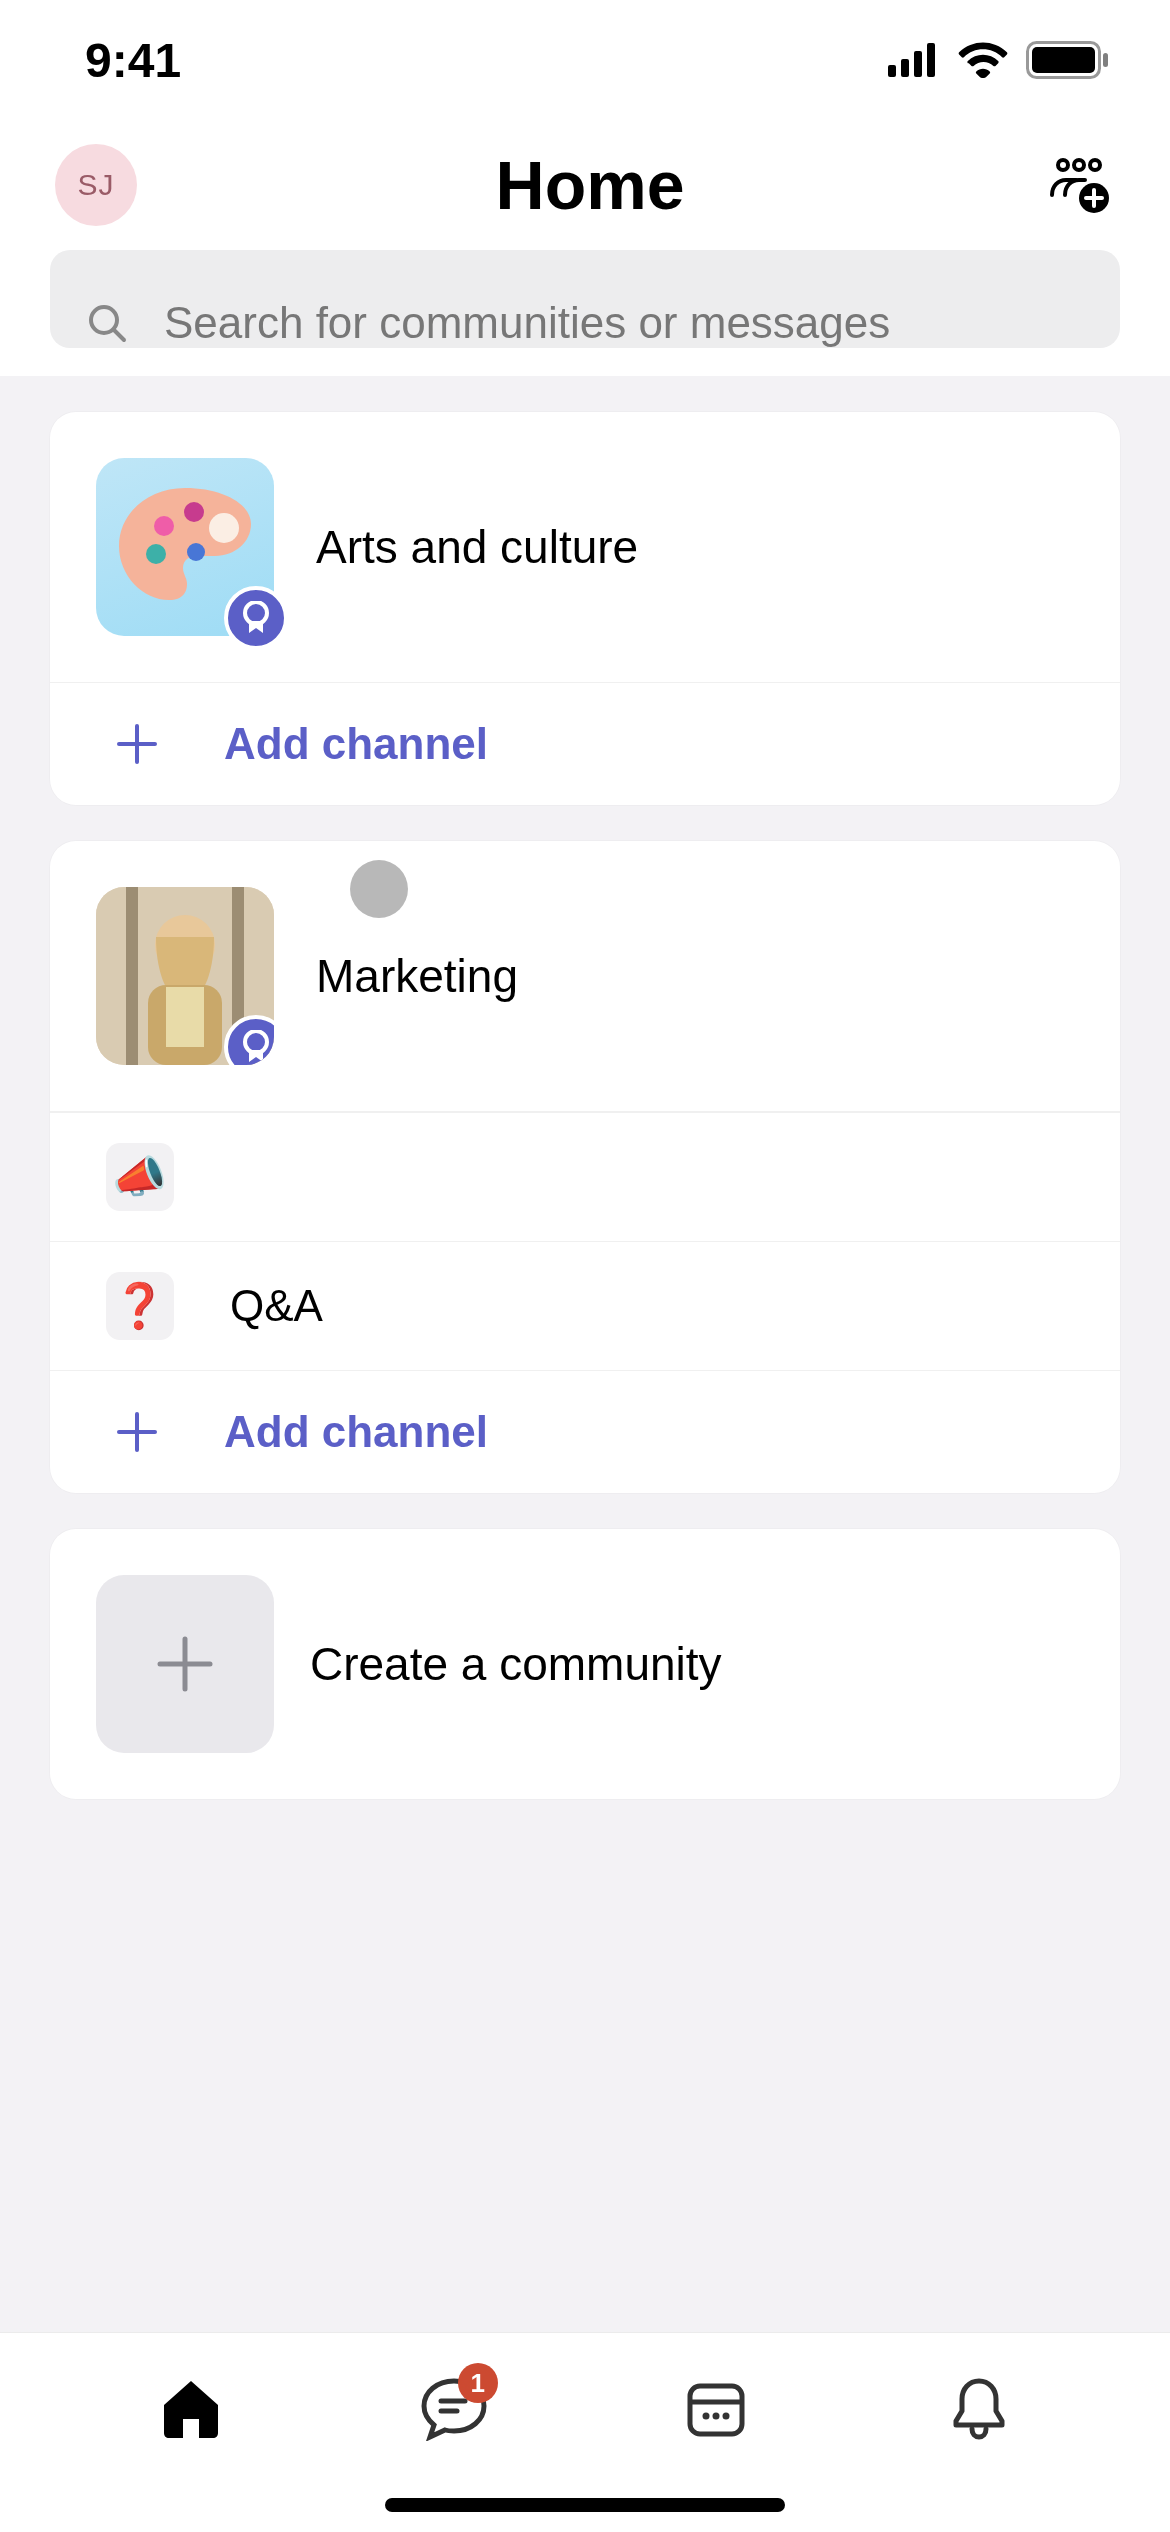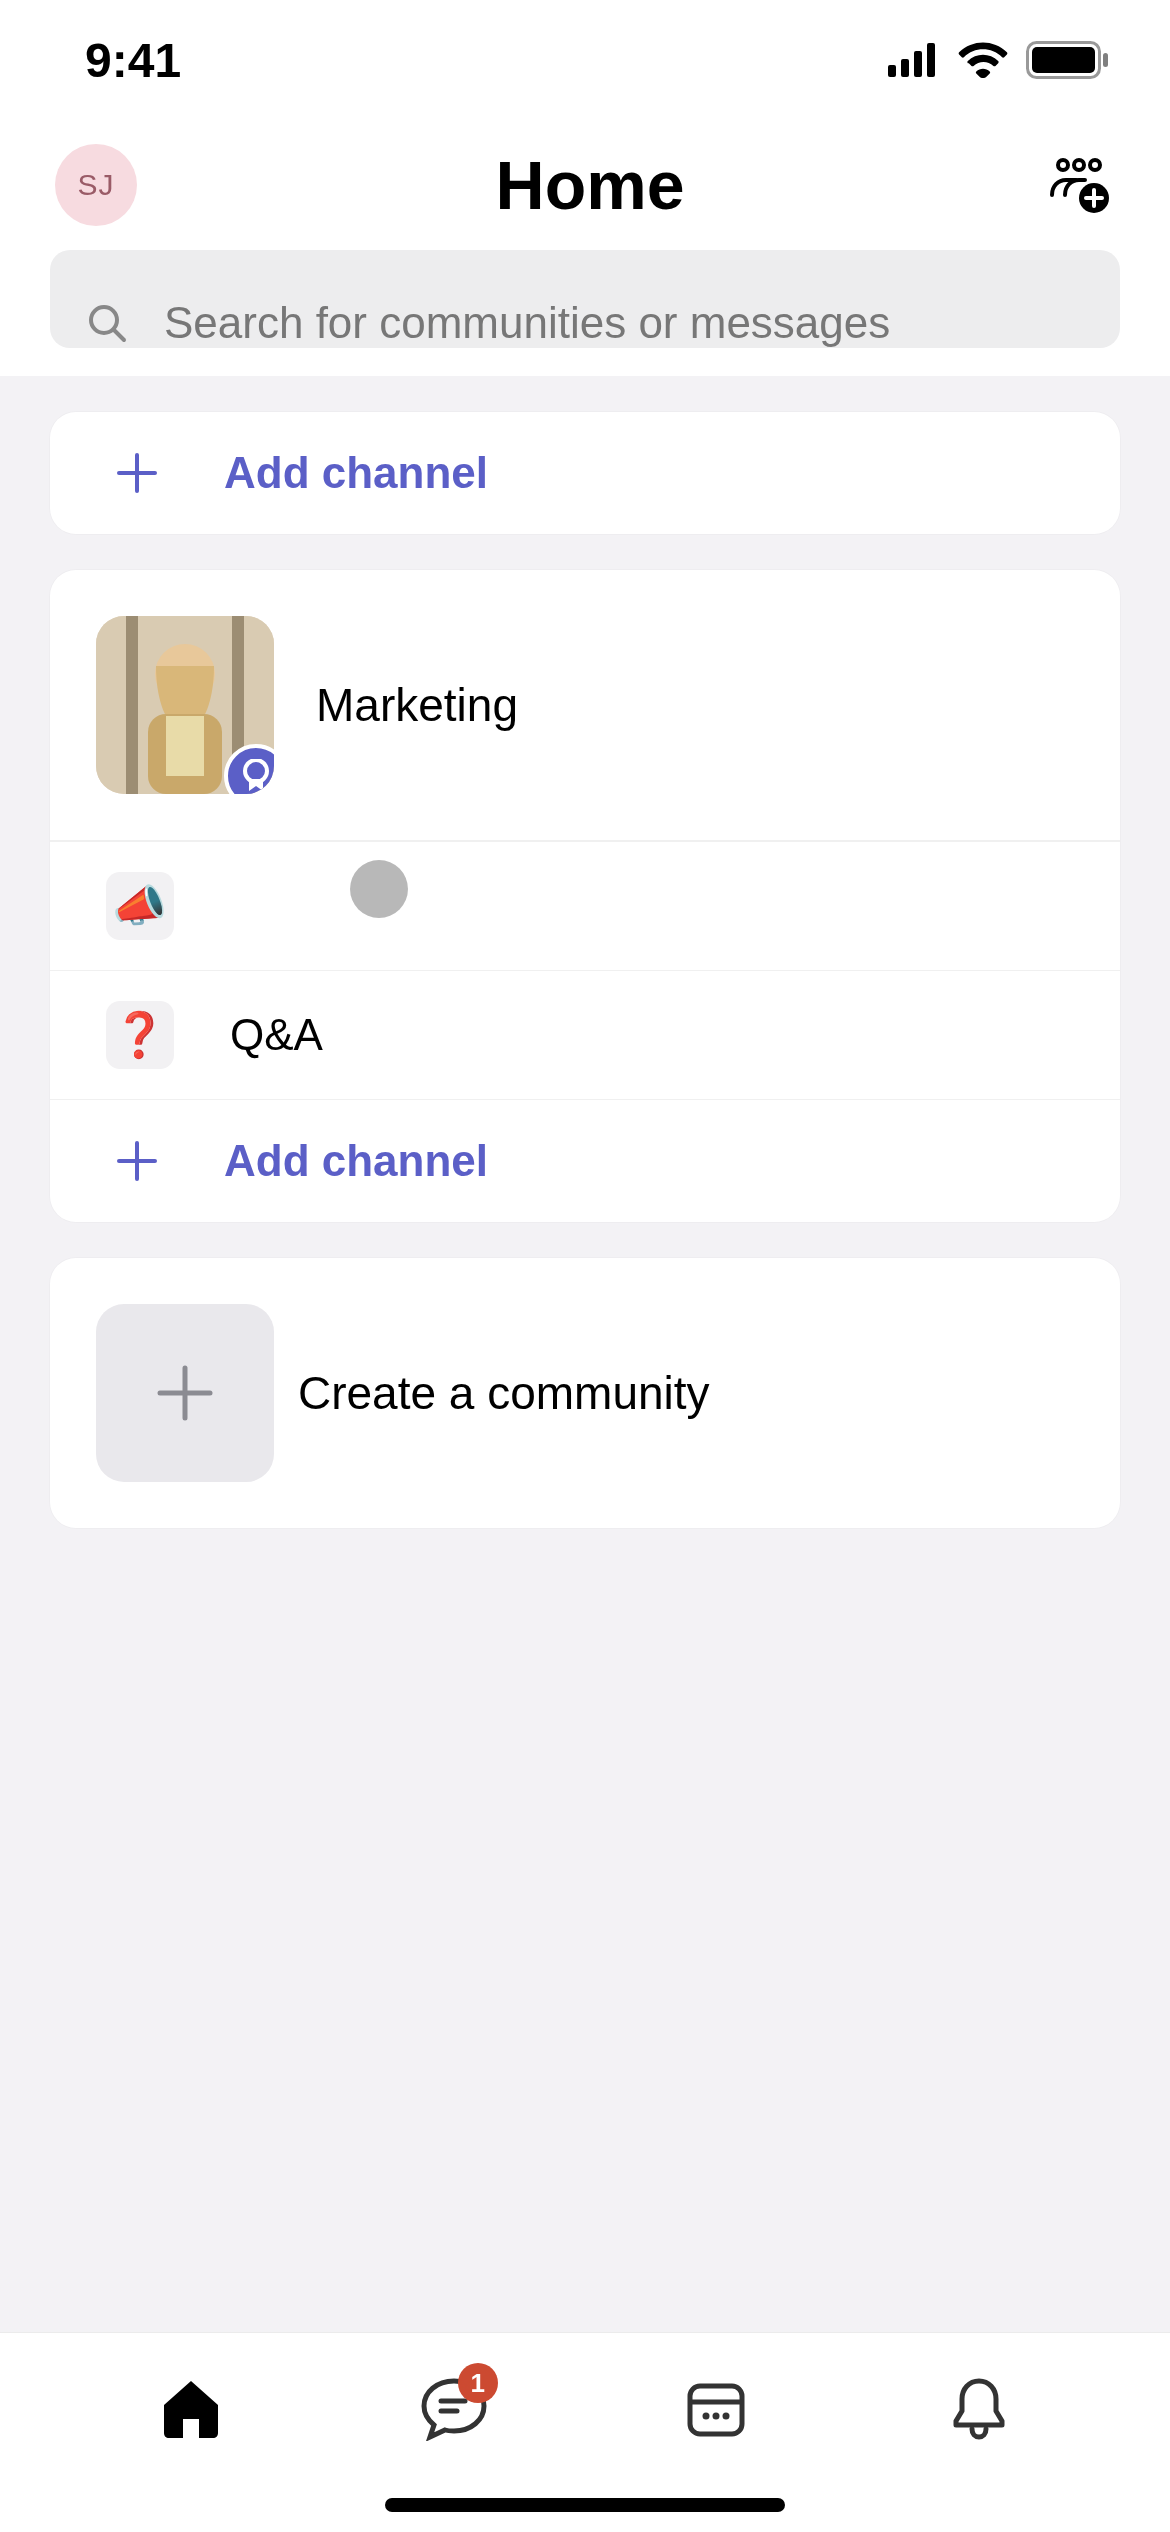--- a/index.html
+++ b/index.html
@@ -40,21 +40,21 @@
   .comm-title { font-size: 46px; font-weight: 500; }
 
   .add-row { display: flex; align-items: center; padding: 30px 36px 30px 56px; gap: 56px; }
   .plus-icon { width: 62px; height: 62px; display: flex; align-items: center; justify-content: center; }
   .add-label { font-size: 44px; color: #5b5fc7; font-weight: 700; }
 
   .channel-row { display: flex; align-items: center; padding: 30px 36px 30px 56px; gap: 56px; }
   .channel-icon { width: 68px; height: 68px; border-radius: 14px; background: #f2f1f3; display: flex; align-items: center; justify-content: center; font-size: 44px; }
   .channel-label { font-size: 44px; font-weight: 500; }
 
-  .create-row { display: flex; align-items: center; padding: 46px 36px 46px 46px; gap: 24px; }
+  .create-row { display: flex; align-items: center; padding: 46px 36px 46px 46px; gap: 36px; }
   .create-icon { width: 178px; height: 178px; border-radius: 28px; background: #e9e8ec; display: flex; align-items: center; justify-content: center; }
 
   
   .touch-dot { position: absolute; width: 58px; height: 58px; border-radius: 50%; background: rgba(0,0,0,0.28); left: 350px; top: 484px; pointer-events: none; }
 
   
   .tabbar { height: 200px; border-top: 1px solid rgba(0,0,0,0.08); display: flex; align-items: flex-start; justify-content: space-around; padding: 34px 60px 0 60px; background: #fff; }
   .tab { width: 100px; height: 82px; display: flex; align-items: center; justify-content: center; position: relative; }
   .badge { position: absolute; top: -4px; right: 6px; min-width: 40px; height: 40px; border-radius: 20px; background: #cc4a31; color: #fff; font-size: 26px; font-weight: 600; display: flex; align-items: center; justify-content: center; padding: 0 8px; }
 
@@ -125,20 +125,39 @@
           <line x1="28" y1="28" x2="38" y2="38" stroke="#888" stroke-width="4" stroke-linecap="round"></line>
         </svg>
     </span>
     <input type="text" placeholder="Search for communities or messages" style="">
   </div>
 </div>
 
 <div class="content">
 
   <div class="card">
+    <div class="community-row">
+      <div class="comm-icon arts-bg">
+        <svg width="178" height="178" viewBox="0 0 178 178">
+          <path d="M89 30c-38 0-66 26-66 58 0 30 24 54 50 54 14 0 18-8 18-16 0-6-4-10-4-16 0-8 6-12 14-12h18c20 0 36-14 36-32C155 46 127 30 89 30z" fill="#f5b39a"></path>
+          <circle cx="60" cy="96" r="10" fill="#3db0a8"></circle>
+          <circle cx="68" cy="68" r="10" fill="#ef5da8"></circle>
+          <circle cx="98" cy="54" r="10" fill="#c73b8e"></circle>
+          <circle cx="100" cy="94" r="9" fill="#4876d6"></circle>
+          <circle cx="128" cy="70" r="15" fill="#fbeee4"></circle>
+        </svg>
+        <div class="ribbon-badge">
+          <svg width="30" height="34" viewBox="0 0 30 34">
+              <circle cx="15" cy="12" r="11" fill="none" stroke="#fff" stroke-width="4"></circle>
+              <path d="M8 20v12l7-5 7 5V20" fill="#fff"></path>
+            </svg>
+        </div>
+      </div>
+      <div class="comm-title">Arts and culture</div>
+    </div>
     <div class="add-row">
       <div class="plus-icon">
         <svg width="48" height="48" viewBox="0 0 48 48">
             <g stroke="#5b5fc7" stroke-width="4" stroke-linecap="round">
               <line x1="24" y1="6" x2="24" y2="42"></line>
               <line x1="6" y1="24" x2="42" y2="24"></line>
             </g>
           </svg>
       </div>
       <div class="add-label">Add channel</div>

